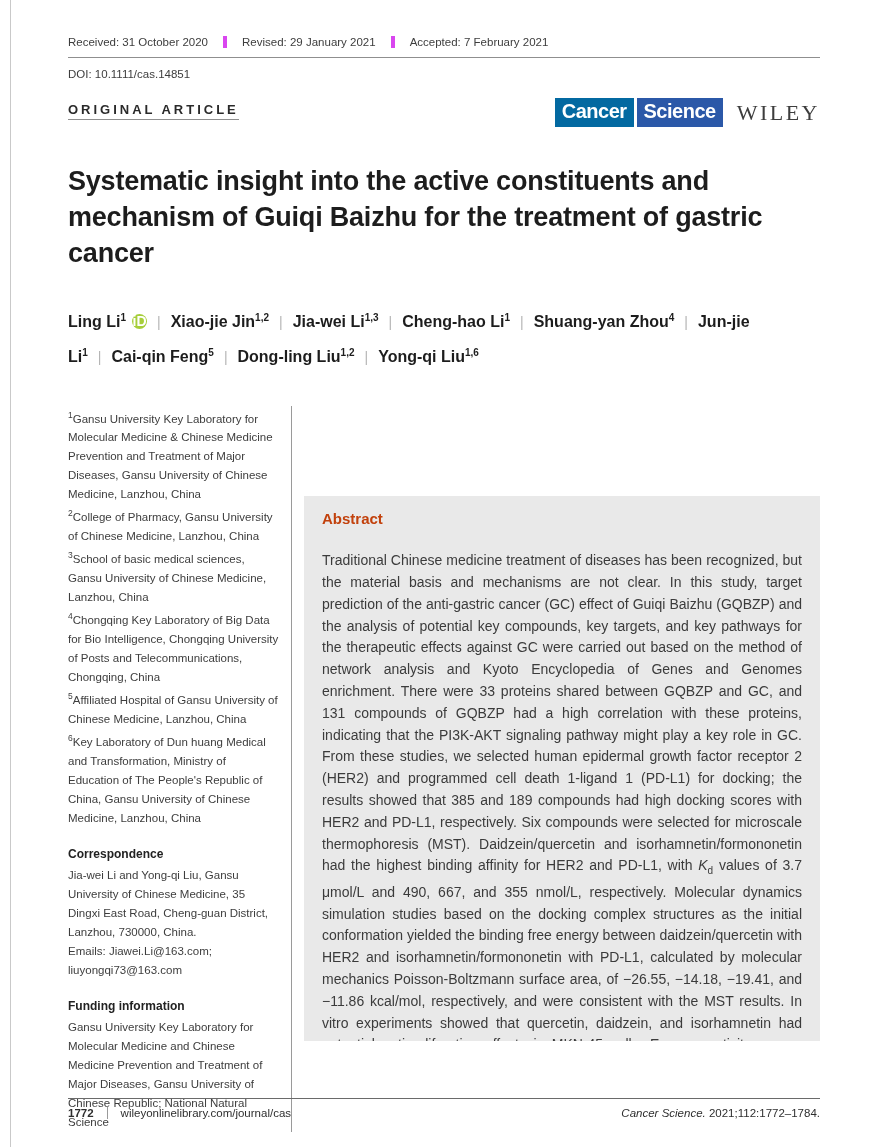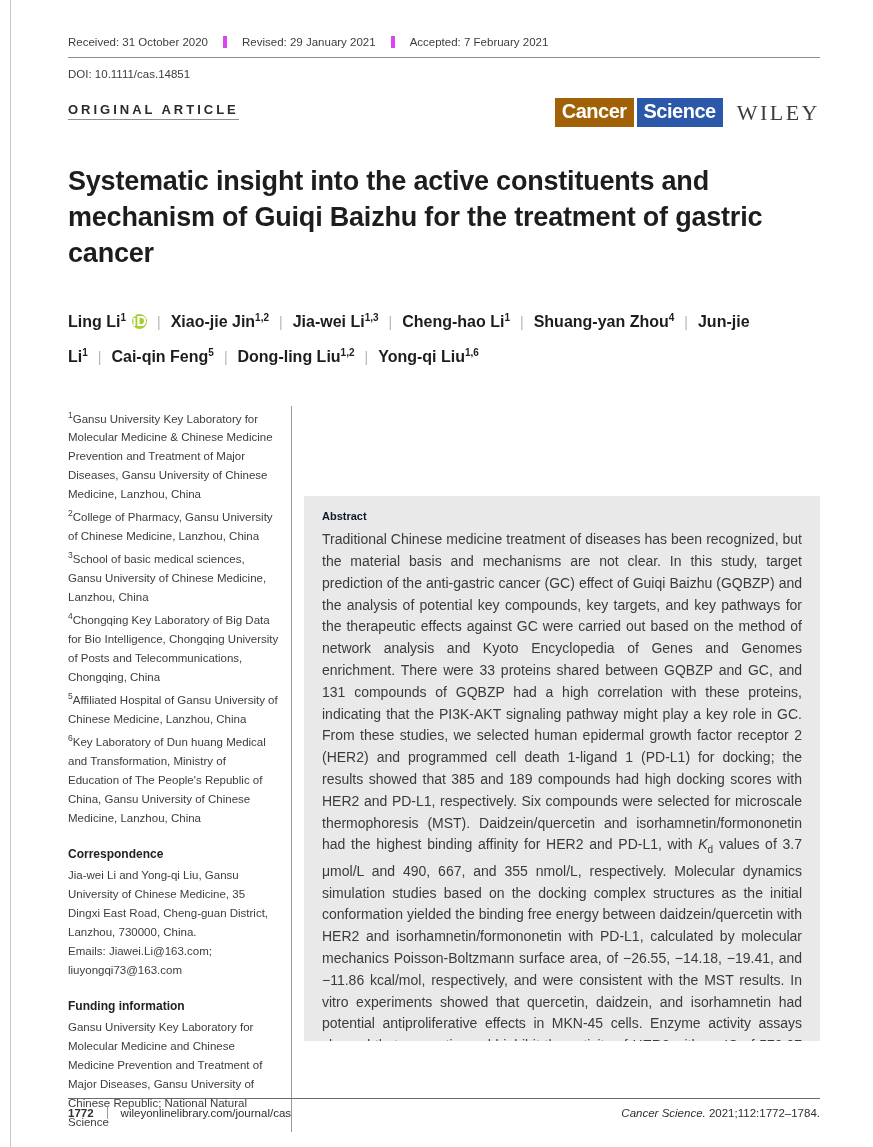--- a/index.html
+++ b/index.html
@@ -33,21 +33,21 @@
   .orcid { display:inline-block; width:15px; height:15px; border-radius:50%; color:#fff; font-size:14px; font-weight:700; text-align:center; line-height:15px; margin-left:6px; vertical-align:1px; }
 
   
   .main { display:flex; margin-top:34px; align-items:center; }
   .aside { width:224px; flex:none; border-right:1px solid #9a9a9a; padding-right:12px; font-size:11.5px; line-height:19px; color:#3d3d3d; min-height:545px; }
   .affil { margin-bottom:9px; }
   .affil sup, .aside sup { font-size:8.5px; }
   .aside-heading { font-size:12px; color:#222; font-weight:700; margin:17px 0 2px; }
   .aside p { margin:0; }
   .abstract-box { flex:1; margin-left:12px; background:#e9e9e9; padding:14px 18px 20px; max-height:545px; overflow:hidden; }
-  .abstract-heading { font-size:11px; font-weight:700; color:#0f172a; margin-bottom:7px; }
+  .abstract-heading { font-size:15px; font-weight:700; color:#c2410c; margin-bottom:23px; }
   .abstract-body { font-size:14px; line-height:21.8px; text-align:justify; color:#3b3b3b; }
   .abstract-body sub { font-size:10px; }
   .italic { font-style:italic; }
 
   
   .footer { position:absolute; left:68px; width:752px; bottom:28px; border-top:1px solid #6a6a6a; padding-top:8px; display:flex; justify-content:space-between; align-items:center; font-size:11.5px; color:#2e2e2e; }
   .footer-left { display:flex; align-items:center; }
   .page-num { font-weight:700; padding-right:13px; border-right:1px solid #9a9a9a; margin-right:13px; }
 </style>
 </head>
@@ -62,21 +62,21 @@
       <span class="date-item">Revised: 29 January 2021</span>
       <span class="date-item">Accepted: 7 February 2021</span>
     </div>
 
     <div class="doi">DOI: 10.1111/cas.14851</div>
 
     <div class="type-row">
       <span class="article-type">ORIGINAL ARTICLE</span>
       <div class="logo-row">
         <div class="cs-logo">
-          <span class="cs-box" id="cs-part1" style="background: #a16207;">Cancer</span>
+          <span class="cs-box" id="cs-part1" style="background: #0369a1;">Cancer</span>
           <span class="cs-box cs-science" id="cs-part2" style="background: rgb(43, 88, 168);">Science</span>
         </div>
         <span class="wiley">WILEY</span>
       </div>
     </div>
 
     <h1 class="title">Systematic insight into the active constituents and mechanism of Guiqi Baizhu for the treatment of gastric cancer</h1>
 
     <div class="authors"><span class="author">Ling Li<sup>1</sup><span class="orcid" style="background: rgb(166, 206, 57);">iD</span></span><span class="author-sep">|</span><span class="author">Xiao-jie Jin<sup>1,2</sup></span><span class="author-sep">|</span><span class="author">Jia-wei Li<sup>1,3</sup></span><span class="author-sep">|</span><span class="author">Cheng-hao Li<sup>1</sup></span><span class="author-sep">|</span><span class="author">Shuang-yan Zhou<sup>4</sup></span><span class="author-sep">|</span><span class="author">Jun-jie Li<sup>1</sup></span><span class="author-sep">|</span><span class="author">Cai-qin Feng<sup>5</sup></span><span class="author-sep">|</span><span class="author">Dong-ling Liu<sup>1,2</sup></span><span class="author-sep">|</span><span class="author">Yong-qi Liu<sup>1,6</sup></span></div>
 

